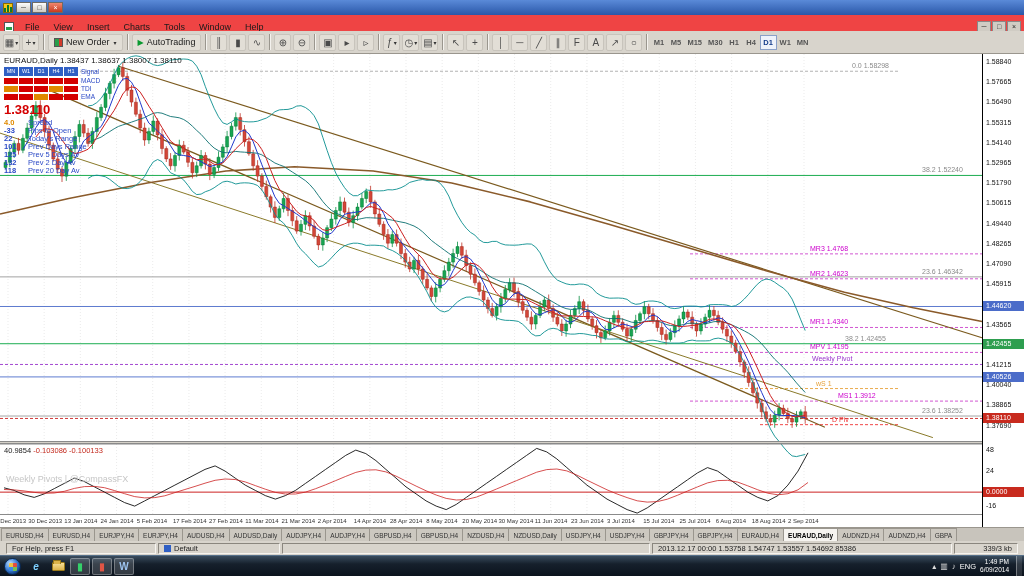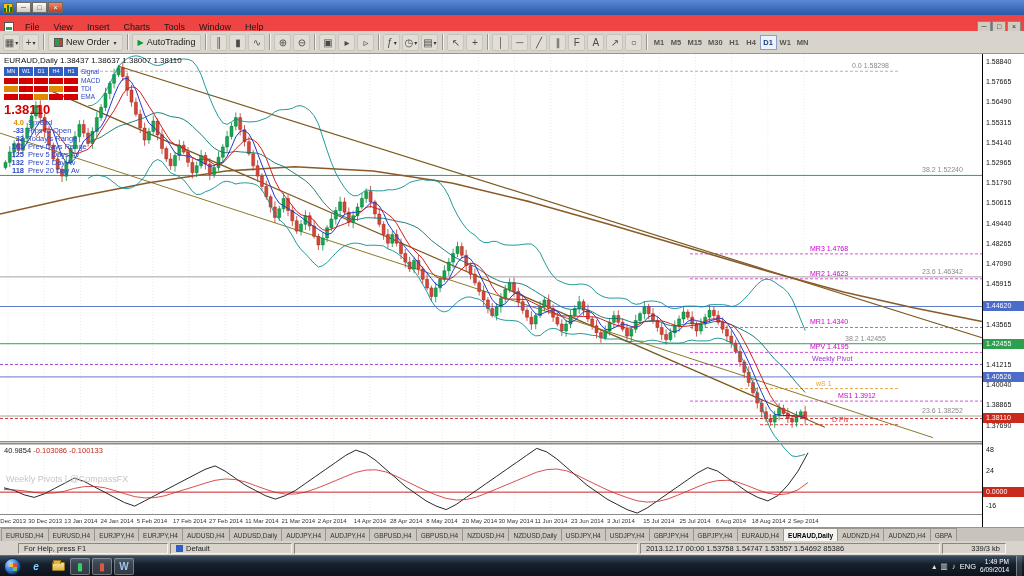--- a/index.html
+++ b/index.html
@@ -49,30 +49,30 @@
 
 #dash{position:absolute;left:4px;top:13px;width:130px}
 .dashhdr{display:flex;align-items:center;gap:1px}
 .dcol{width:14px;height:9px;background:#2f5fc4;color:#fff;font-size:5.5px;line-height:9px;text-align:center}
 .dsig{color:#2b49c6;font-size:6.5px;margin-left:2px}
 .drow{display:flex;align-items:center;gap:1px;margin-top:1px}
 .dcell{width:14px;height:6px}
 .drowlab{color:#2b49c6;font-size:6.5px;margin-left:2px}
 .dprice{color:#d40000;font-size:13px;font-weight:bold;margin:2px 0 1px}
 .dstat{display:flex;align-items:center;height:8px;margin-top:0}
-.dstat .v{width:20px;text-align:right;font-weight:bold;font-size:7.5px}
+.dstat .v{width:20px;font-weight:bold;font-size:7.5px}
 .dstat .l{margin-left:4px;color:#2b49c6;font-size:7.5px;white-space:nowrap}
 
 #tooltip{position:absolute;left:6px;top:120px;background:#d6d2c6;border:1px solid #78746a;box-shadow:2px 2px 3px rgba(0,0,0,.35);padding:3px 6px;font-size:7.5px;line-height:1.4;color:#1a1a1a;z-index:5;white-space:nowrap}
 
 .tabsbar{position:absolute;top:527px;left:0;right:0;height:14px;background:#c8c4bc;border-top:1px solid #9a968e;display:flex;align-items:flex-end;overflow:hidden;padding-left:2px}
 .tab{height:13px;padding:0 4px;font-size:6.5px;line-height:13px;background:#ccc8c0;border:1px solid #9a968e;border-bottom:none;margin-left:-1px;color:#333;white-space:nowrap}
 .tab.active{background:#f6f4f0;font-weight:bold;color:#000}
 
-.statusbar{position:absolute;top:541px;left:0;right:0;height:14px;background:#d8d4cc;display:flex;align-items:center;font-size:7.5px;gap:2px;padding:0 18px}
+.statusbar{position:absolute;top:541px;left:0;right:0;height:14px;background:#d8d4cc;display:flex;align-items:center;font-size:7.5px;gap:2px;padding:0 6px}
 .seg{height:11px;line-height:10px;padding:0 5px;border:1px solid;border-color:#8a867e #f6f4f0 #f6f4f0 #8a867e;white-space:nowrap;overflow:hidden}
 .seg.grow{flex:1}
 .seg .mini{display:inline-block;width:7px;height:7px;background:#2f5fc4;margin-right:3px;vertical-align:-1px}
 
 .taskbar{position:absolute;top:555px;left:0;right:0;height:21px;background:linear-gradient(#3a4c5e,#16202c 40%,#0b131d);border-top:1px solid #56708a;display:flex;align-items:center;color:#eee}
 .orb{width:17px;height:17px;border-radius:50%;margin:0 4px;background:radial-gradient(circle at 35% 30%,#bfe0ff,#3d7fd6 45%,#0c3a7c 80%);border:1px solid #0a2a55;position:relative}
 .orb::after{content:"";position:absolute;left:4px;top:4px;width:8px;height:8px;background:
  conic-gradient(#e84a3a 0 25%,#7ac34a 0 50%,#3a8ae8 0 75%,#f2c23a 0);border-radius:1px;opacity:.95}
 .tico{width:20px;height:17px;margin:0 1px;display:flex;align-items:center;justify-content:center;border-radius:2px;font-size:10px;font-weight:bold}
 .tico.open{background:rgba(255,255,255,.16);border:1px solid rgba(255,255,255,.3)}

